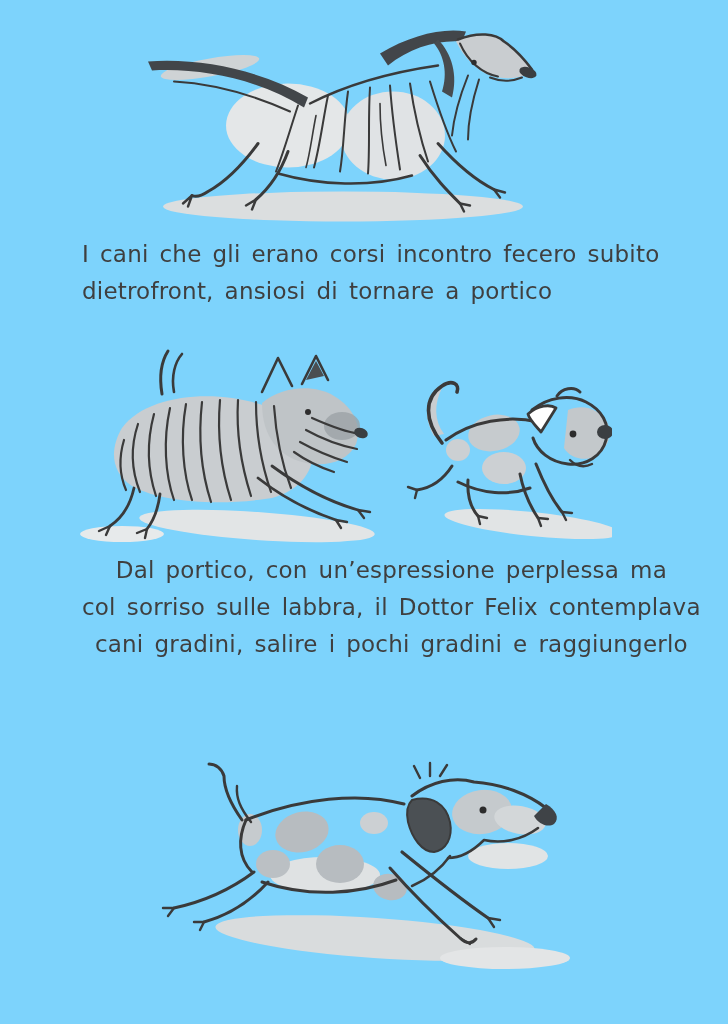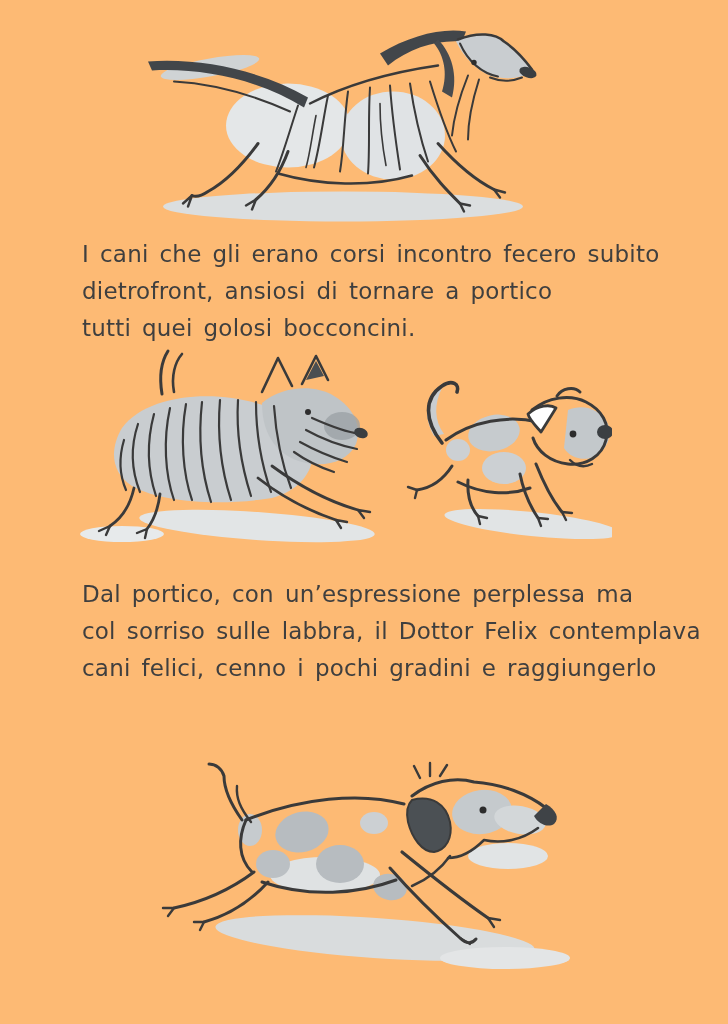--- a/index.html
+++ b/index.html
@@ -1,35 +1,35 @@
 <!DOCTYPE html>
 <html lang="it"><head>
 <meta charset="utf-8">
 <style>
   html,body{margin:0;padding:0;background:#ffffff;}
   .page{
     position:relative;
     width:728px;height:1024px;
-    background:#fdba74;
+    background:#7dd3fc;
     overflow:hidden;
     font-family:"DejaVu Sans","Liberation Sans",sans-serif;
   }
   .para{
     position:absolute;
     margin:0;
     font-size:23px;
     line-height:37px;
     font-weight:400;
     color:#3f3f3f;
     letter-spacing:0.2px;
     word-spacing:3.5px;
   }
   .para .line{display:block;white-space:pre;}
   .para1{left:82px;top:236px;}
-  .para2{left:82px;top:576px;}
+  .para2{left:82px;top:552px;text-align:center;}
   figure{margin:0;position:absolute;}
   .illus-top{left:138px;top:22px;width:410px;height:208px;}
   .illus-mid{left:62px;top:348px;width:550px;height:198px;}
   .illus-bottom{left:150px;top:760px;width:425px;height:215px;}
   svg{display:block;width:100%;height:100%;}
   .ink{stroke:#3a3a3a;fill:none;stroke-linecap:round;stroke-linejoin:round;}
 </style>
 </head>
 <body>
 
@@ -81,21 +81,20 @@
       <path class="ink" d="M300,120 C318,140 336,156 356,166" stroke-width="3"></path>
       <path class="ink" d="M356,166 l11,3 M356,166 l6,8" stroke-width="2.4"></path>
       <path class="ink" d="M282,132 C296,154 310,168 322,180" stroke-width="3"></path>
       <path class="ink" d="M322,180 l10,2 M322,180 l4,8" stroke-width="2.4"></path>
     </svg>
   </figure>
 
   <p class="para para1">
     <span class="line">I cani che gli erano corsi incontro fecero subito</span>
     <span class="line">dietrofront, ansiosi di tornare a portico</span>
-    <span class="line">tutti quei golosi bocconcini.</span>
   </p>
 
   <figure class="illus-mid" aria-label="Ink-and-wash sketch of a scruffy grey terrier with pointed ears stretching forward to the right over a pale shadow">
     <svg viewBox="0 0 550 198" aria-hidden="true">
 
       <ellipse cx="195" cy="178" rx="118" ry="14" fill="#e2e5e6" transform="rotate(4 195 178)"></ellipse>
       <ellipse cx="60" cy="186" rx="42" ry="8" fill="#e7eaeb"></ellipse>
       <ellipse cx="470" cy="176" rx="88" ry="12" fill="#e1e4e5" transform="rotate(6 470 176)"></ellipse>
 
       <g>
@@ -170,21 +169,21 @@
         <path class="ink" d="M355,142 l-9,-3 M355,142 l-2,8" stroke-width="2.4"></path>
         <path class="ink" d="M406,132 C405,148 409,160 416,168" stroke-width="3"></path>
         <path class="ink" d="M416,168 l9,2 M416,168 l2,8" stroke-width="2.4"></path>
       </g>
     </svg>
   </figure>
 
   <p class="para para2">
     <span class="line">Dal portico, con un’espressione perplessa ma</span>
     <span class="line">col sorriso sulle labbra, il Dottor Felix contemplava</span>
-    <span class="line">cani felici, cenno i pochi gradini e raggiungerlo</span>
+    <span class="line">cani gradini, salire i pochi gradini e raggiungerlo</span>
   </p>
 
   <figure class="illus-bottom" aria-label="Ink-and-wash sketch of a white dog with grey spots and a dark floppy ear leaping to the right with legs outstretched over a long grey shadow">
     <svg viewBox="0 0 425 215" aria-hidden="true">
 
       <ellipse cx="225" cy="178" rx="160" ry="20" fill="#d9dcdd" transform="rotate(4 225 178)"></ellipse>
       <ellipse cx="355" cy="198" rx="65" ry="11" fill="#e3e5e6"></ellipse>
 
       <ellipse cx="175" cy="115" rx="55" ry="18" fill="#dfe2e3"></ellipse>
       <ellipse cx="358" cy="96" rx="40" ry="13" fill="#e1e4e5"></ellipse>

